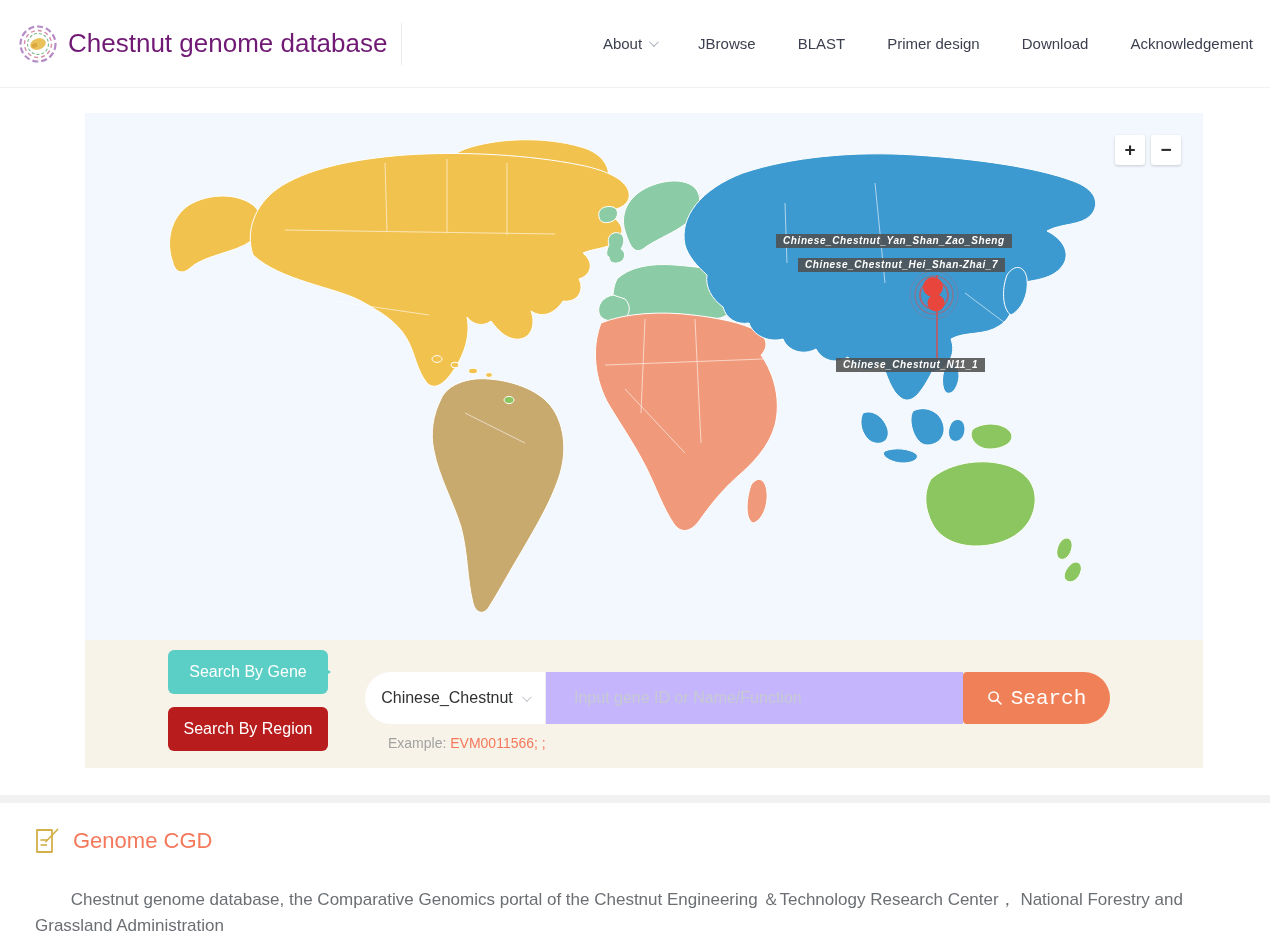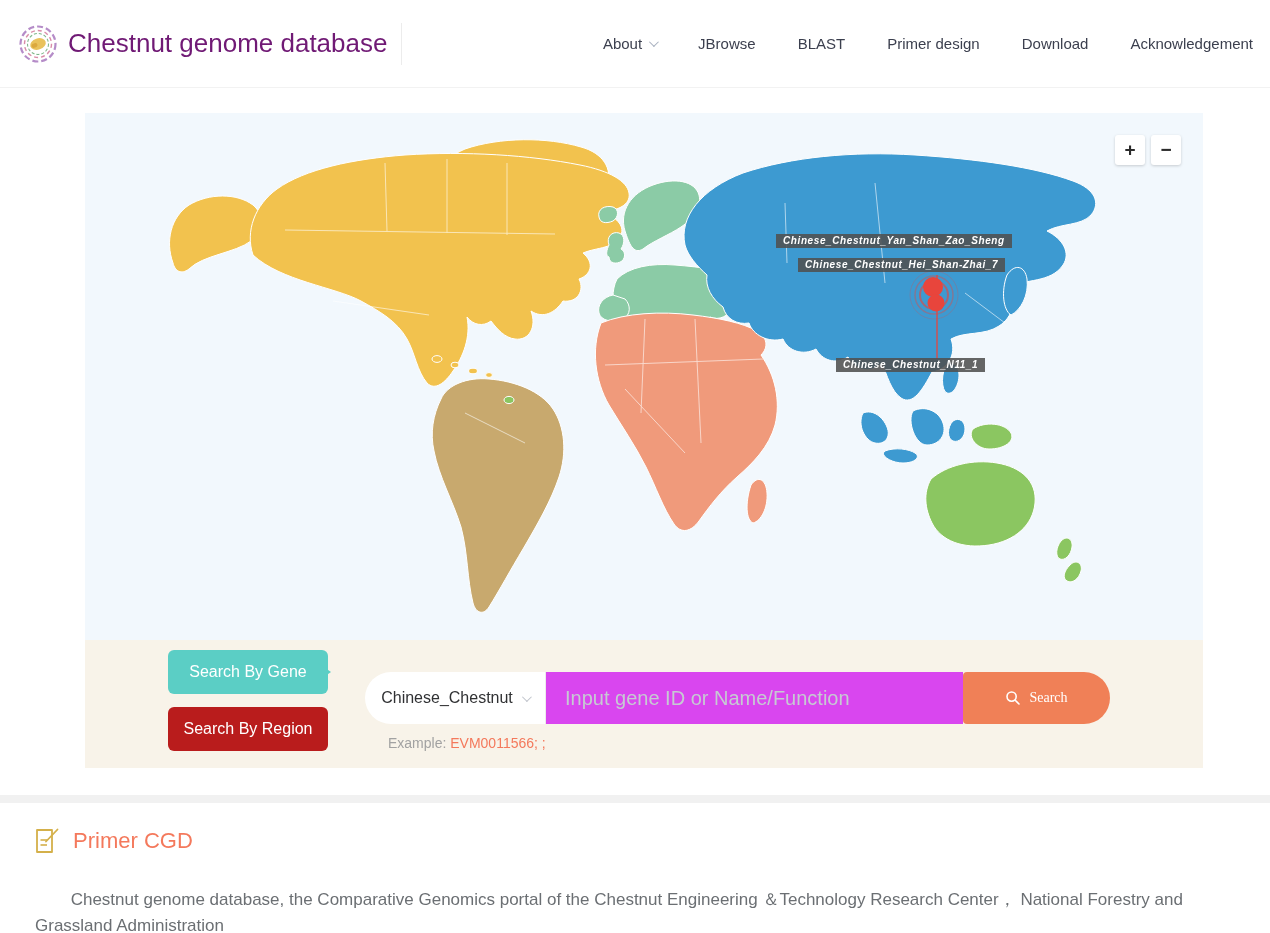--- a/index.html
+++ b/index.html
@@ -33,23 +33,23 @@
   
   .search-area { position:relative; width:1118px; height:128px; background:#f8f3e9; }
   .tab-btn { position:absolute; left:83px; width:160px; height:44px; border:none; border-radius:6px; color:#fff; font-size:16px; font-family:"Liberation Sans",sans-serif; cursor:pointer; text-align:center; }
   .tab-gene { top:10px; background:#5bcec5; }
   .tab-gene::after { content:""; position:absolute; right:-12px; top:50%; transform:translateY(-50%); border:9px solid transparent; border-left:13px solid #5bcec5; }
   .tab-region { top:67px; background:#b91c1c; }
 
   .search-bar { position:absolute; left:280px; top:32px; height:52px; display:flex; align-items:stretch; }
   .species-select { width:180px; background:#fff; border-radius:26px 0 0 26px; display:flex; align-items:center; justify-content:center; gap:9px; cursor:pointer; color:#303133; font-size:16px; }
   .species-select .chev { border-color:#c0c4cc; }
-  .gene-input { width:418px; background:#d946ef; border:none; border-left:1px solid #ededed; padding:0 19px; font-size:20px; color:#333; font-family:"Liberation Sans",sans-serif; outline:none; }
+  .gene-input { width:418px; background:#c4b5fd; border:none; border-left:1px solid #ededed; padding:0 28px; font-size:16px; color:#333; font-family:"Liberation Sans",sans-serif; outline:none; }
   .gene-input::placeholder { color:#c6cad2; }
-  .search-btn { width:147px; background:#f08057; border:none; border-radius:4px 26px 26px 4px; color:#fff; font-size:14px; font-family:Liberation Serif, serif; cursor:pointer; display:flex; align-items:center; justify-content:center; gap:8px; }
+  .search-btn { width:147px; background:#f08057; border:none; border-radius:4px 26px 26px 4px; color:#fff; font-size:21px; font-family:Liberation Mono, monospace; cursor:pointer; display:flex; align-items:center; justify-content:center; gap:8px; }
   .example-line { position:absolute; left:303px; top:95px; font-size:14px; }
   .example-prefix { color:#a2a2a2; }
   .example-value { color:#f4795c; }
 
   
   .about-card { margin-top:8px; background:#ffffff; width:1270px; min-height:130px; padding:24px 35px 26px; }
   .about-head { display:flex; align-items:center; gap:13px; }
   .about-title { color:#f4795c; font-size:22px; font-weight:400; }
   .about-body { margin-top:32px; color:#6b6f73; font-size:17px; line-height:1.55; text-indent:2.1em; }
 </style>
@@ -198,16 +198,16 @@
 </div>
 
 <div class="about-card">
   <div class="about-head">
     <svg width="25" height="28" viewBox="0 0 25 28">
       <path d="M2,3 L17,3 L17,25 L2,25 Z" fill="none" stroke="#d4b04a" stroke-width="1.8" stroke-linejoin="round"></path>
       <line x1="5.5" y1="13" x2="12" y2="13" stroke="#d4b04a" stroke-width="1.6"></line>
       <line x1="5.5" y1="18" x2="12" y2="18" stroke="#d4b04a" stroke-width="1.6"></line>
       <line x1="22.5" y1="2.5" x2="11" y2="14.5" stroke="#d4b04a" stroke-width="1.8" stroke-linecap="round"></line>
     </svg>
-    <div class="about-title">Primer CGD</div>
+    <div class="about-title">Genome CGD</div>
   </div>
   <p class="about-body">Chestnut genome database, the Comparative Genomics portal of the Chestnut Engineering ＆Technology Research Center， National Forestry and Grassland Administration</p>
 </div>
 
 </body></html>

